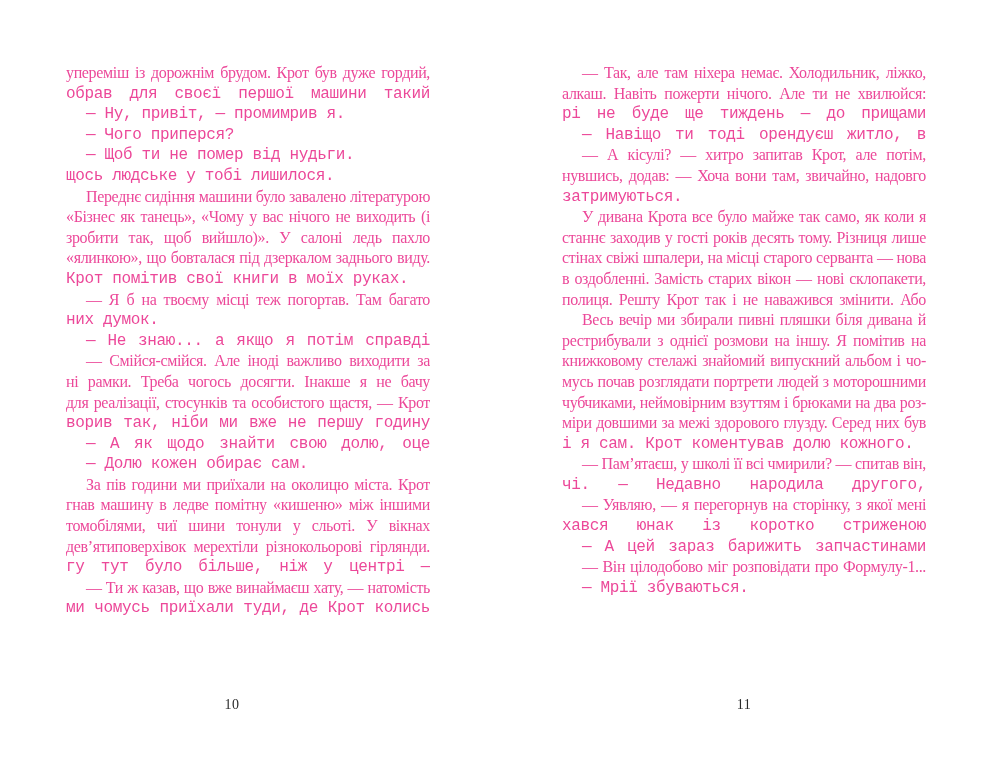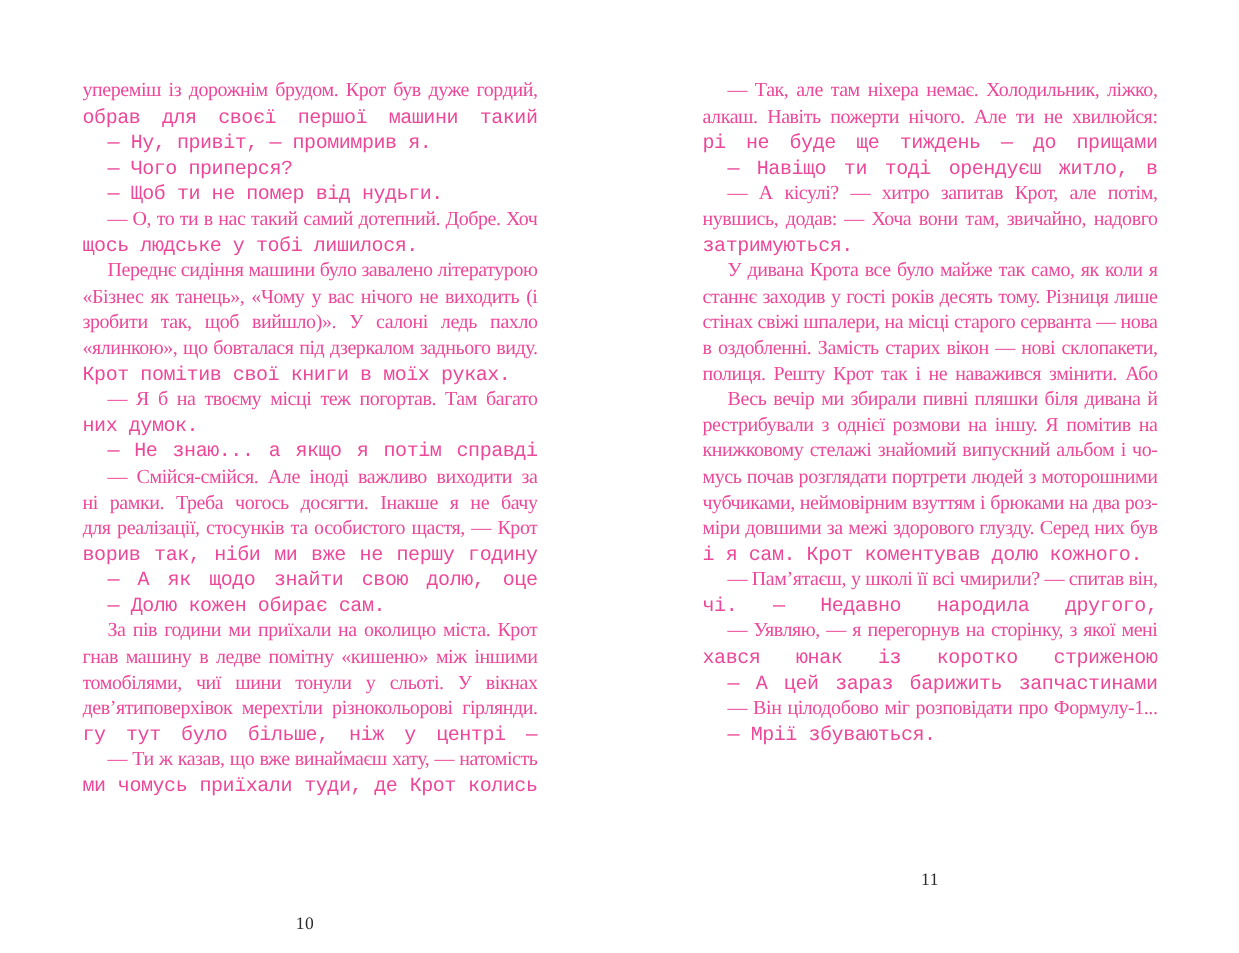--- a/index.html
+++ b/index.html
@@ -46,35 +46,34 @@
   }
   .page-number {
     position: absolute;
     top: 697px;
     width: 364px;
     text-align: center;
     font-size: 14px;
     letter-spacing: 0.5px;
     color: #2b2b2b;
   }
-  .pn-left  { left: 62px; margin-top: 35px; }
+  .pn-left  { left: 50px; }
   .pn-right { left: 562px; }
 </style>
 </head>
 <body>
 
 <div class="spread">
 
   <div class="text-column col-left">
       <div class="line">упереміш із дорожнім брудом. Крот був дуже гордий, що</div>
       <div class="line last">обрав для своєї першої машини такий рідкісний відтінок.</div>
       <div class="line indent last">— Ну, привіт, — промимрив я.</div>
       <div class="line indent last">— Чого приперся?</div>
       <div class="line indent last">— Щоб ти не помер від нудьги.</div>
-      <div class="line indent">— О, то ти в нас такий самий дотепний. Добре. Хоч</div>
       <div class="line last">щось людське у тобі лишилося.</div>
       <div class="line indent">Переднє сидіння машини було завалено літературою</div>
       <div class="line">«Бізнес як танець», «Чому у вас нічого не виходить (і як</div>
       <div class="line">зробити так, щоб вийшло)». У салоні ледь пахло старою</div>
       <div class="line">«ялинкою», що бовталася під дзеркалом заднього виду.</div>
       <div class="line last">Крот помітив свої книги в моїх руках.</div>
       <div class="line indent">— Я б на твоєму місці теж погортав. Там багато слуш-</div>
       <div class="line last">них думок.</div>
       <div class="line indent last">— Не знаю... а якщо я потім справді стану багатим?</div>
       <div class="line indent">— Смійся-смійся. Але іноді важливо виходити за звич-</div>

